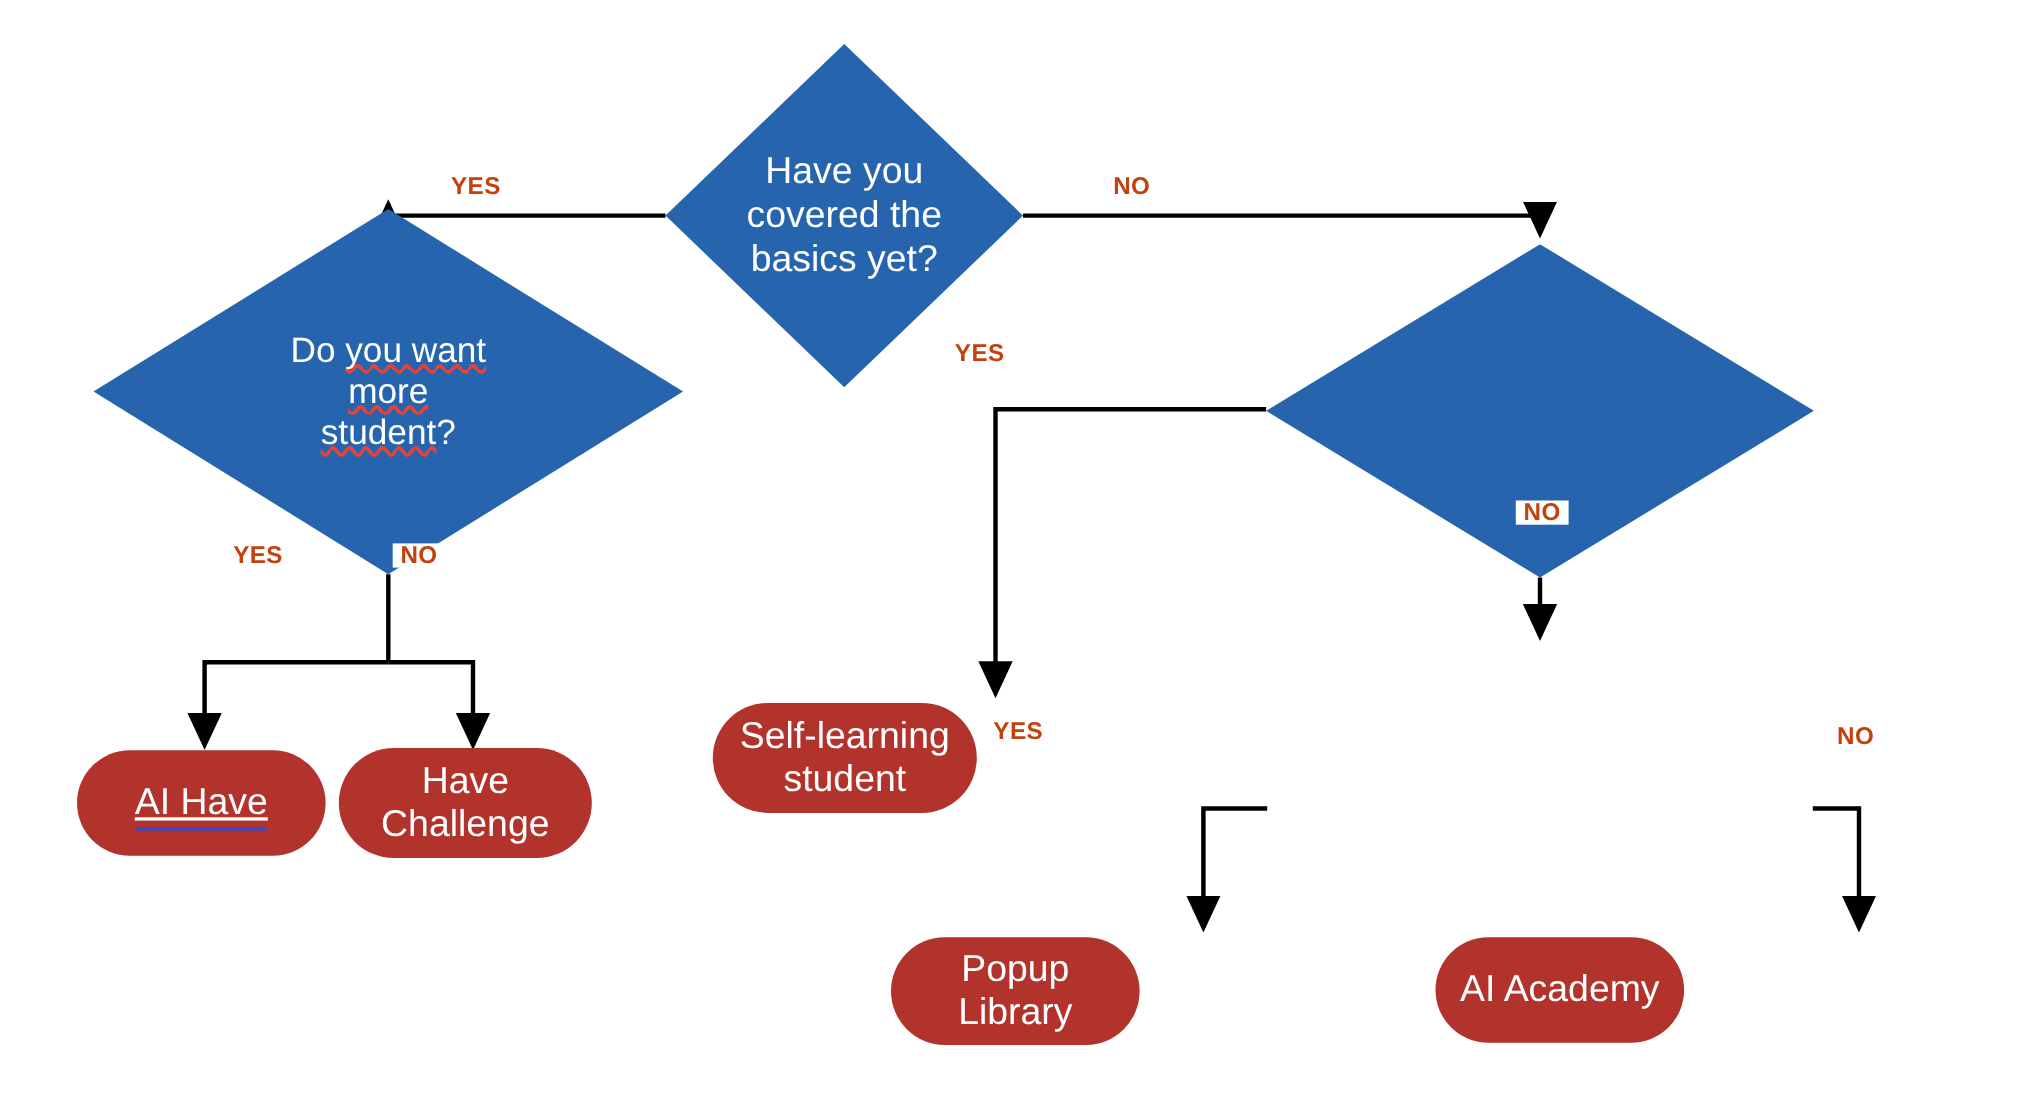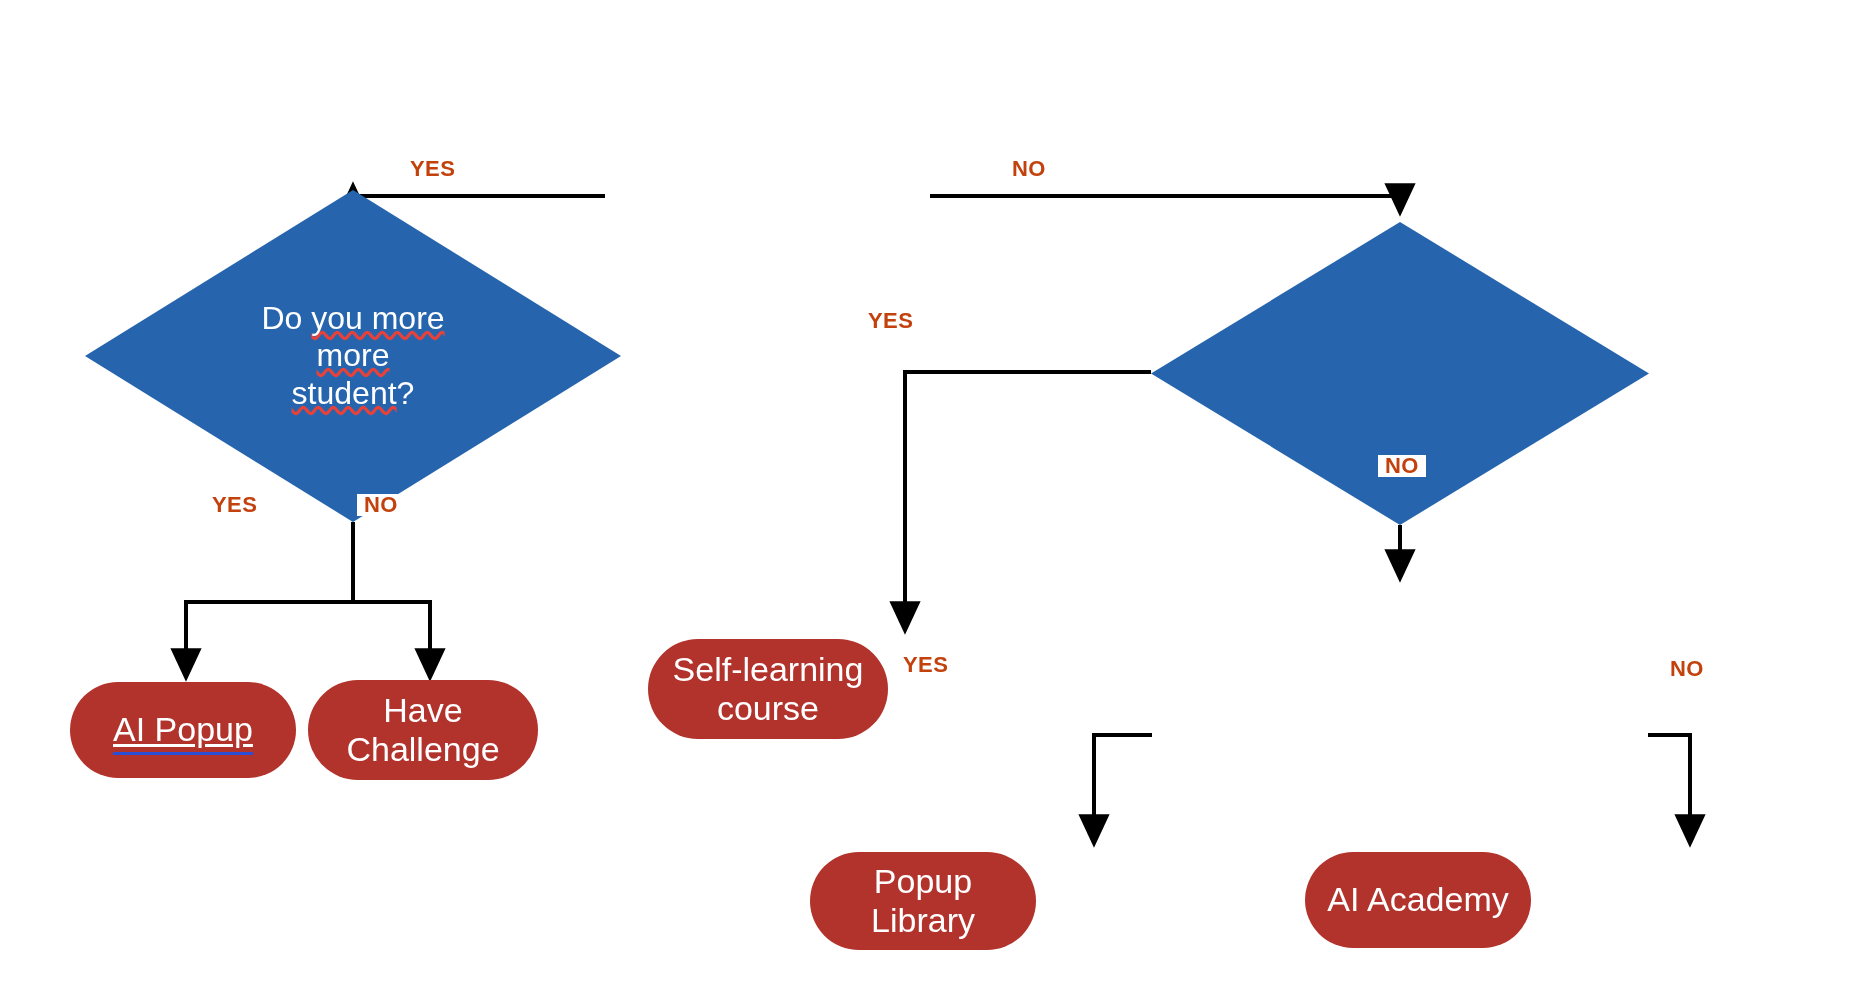--- a/index.html
+++ b/index.html
@@ -132,43 +132,49 @@
       <path d="M1151,372 L905,372 L905,630" marker-end="url(#ah)"></path>
 
       <path d="M1400,525 L1400,578" marker-end="url(#ah)"></path>
 
       <path d="M1152,735 L1094,735 L1094,843" marker-end="url(#ah)"></path>
 
       <path d="M1648,735 L1690,735 L1690,843" marker-end="url(#ah)"></path>
     </g>
   </svg>
 
+  <div class="diamond" style="left:605px; top:40px; width:325px; height:312px; font-size:34px;">
+    <div class="dia-bg"></div>
+    <div class="dia-label">Have you
+covered the
+basics yet?</div>
+  </div>
 
   <div class="diamond" style="left:85px; top:190px; width:536px; height:332px; font-size:32px;">
     <div class="dia-bg"></div>
-    <div class="dia-label">Do <span class="sq">you more</span><br><span class="sq">more</span><br><span class="sq">student</span>?</div>
+    <div class="dia-label">Do <span class="sq">you want</span><br><span class="sq">more</span><br><span class="sq">student</span>?</div>
   </div>
 
   <div class="diamond" style="left:1151px; top:222px; width:498px; height:303px; font-size:32px;">
     <div class="dia-bg"></div>
   </div>
 
 
   <div class="pill" style="left:70px; top:682px; width:226px; height:96px; font-size:34px;">
-    <div class="pill-label"><span class="lnk">AI Popup</span></div>
+    <div class="pill-label"><span class="lnk">AI Have</span></div>
   </div>
 
   <div class="pill" style="left:308px; top:680px; width:230px; height:100px; font-size:34px;">
     <div class="pill-label">Have
 Challenge</div>
   </div>
 
   <div class="pill" style="left:648px; top:639px; width:240px; height:100px; font-size:34px;">
     <div class="pill-label">Self-learning
-course</div>
+student</div>
   </div>
 
   <div class="pill" style="left:810px; top:852px; width:226px; height:98px; font-size:34px;">
     <div class="pill-label">Popup
 Library</div>
   </div>
 
   <div class="pill" style="left:1305px; top:852px; width:226px; height:96px; font-size:34px;">
     <div class="pill-label">AI Academy</div>
   </div>

